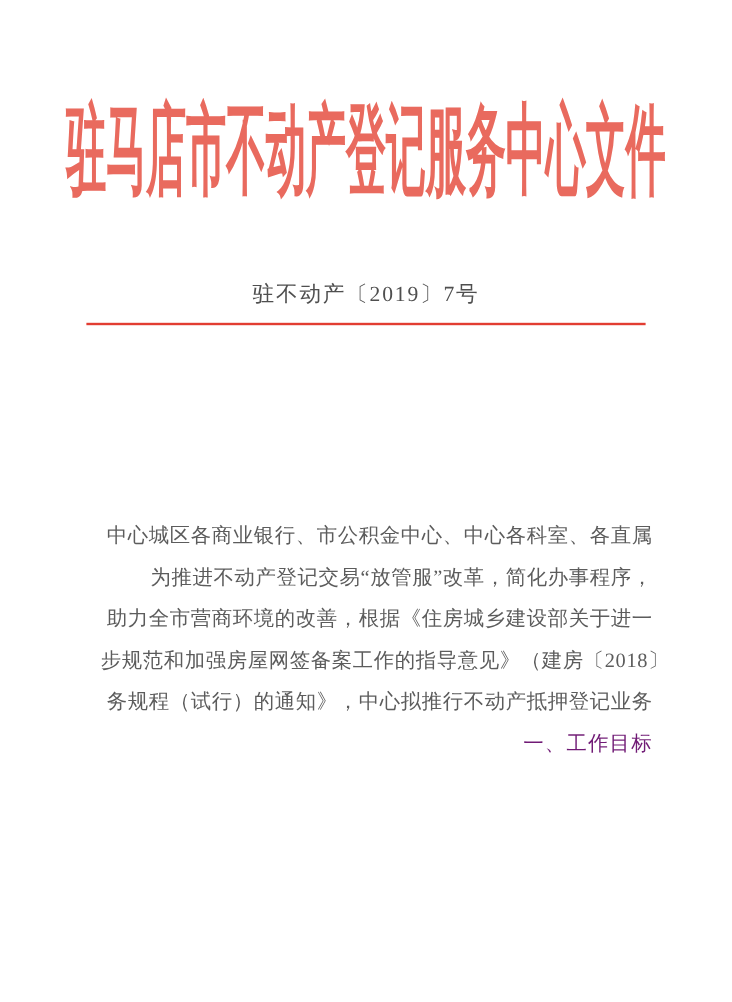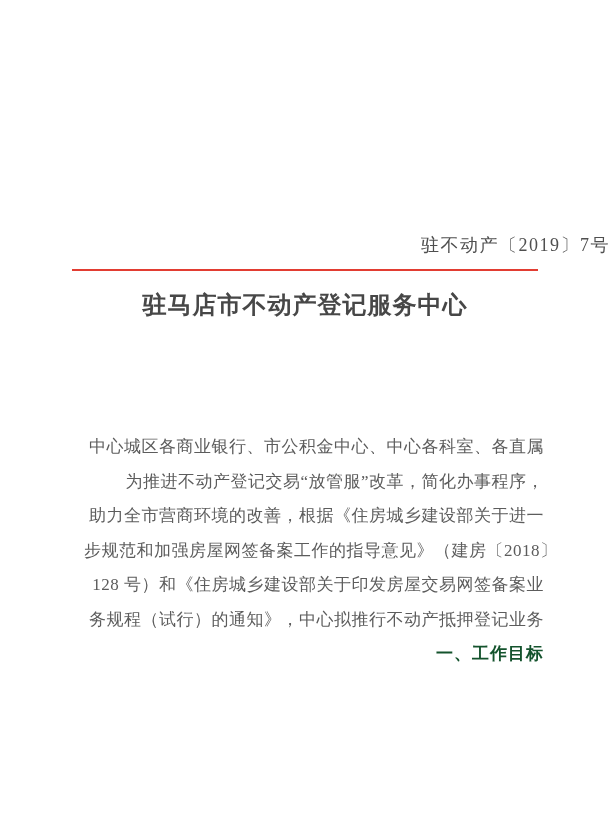--- a/index.html
+++ b/index.html
@@ -35,21 +35,21 @@
     transform: scale(0.555, 1.38);
     transform-origin: center top;
     letter-spacing: 0px;
   }
   
   .doc-number {
     position: absolute;
     top: 233px;
     left: 0;
     width: 610px;
-    text-align: right;
+    text-align: center;
     font-size: 18px;
     letter-spacing: 1.5px;
     color: #4f4f4f;
   }
   
   .red-rule {
     position: absolute;
     top: 269px;
     left: 72px;
     width: 466px;
@@ -82,42 +82,43 @@
     text-align: right;
   }
   .body-line {
     height: 34.5px;
     white-space: nowrap;
   }
   .indent {
     text-indent: 2em;
   }
   .section-heading {
-    font-weight: bold;
-    color: #14532d;
+    font-weight: normal;
+    color: #701a75;
     letter-spacing: 1px;
   }
 </style>
 </head>
 <body>
 
 <div class="page">
 
+  <div class="banner-wrap">
+    <span class="banner-text">驻马店市不动产登记服务中心文件</span>
+  </div>
 
   <div class="doc-number">驻不动产〔2019〕7号</div>
 
   <div class="red-rule"></div>
 
   <div class="doc-title">
-    <div>驻马店市不动产登记服务中心</div>
   </div>
 
   <div class="body-text">
     <div class="body-line">中心城区各商业银行、市公积金中心、中心各科室、各直属</div>
     <div class="body-line indent">为推进不动产登记交易“放管服”改革，简化办事程序，</div>
     <div class="body-line">助力全市营商环境的改善，根据《住房城乡建设部关于进一</div>
     <div class="body-line">步规范和加强房屋网签备案工作的指导意见》（建房〔2018〕</div>
-    <div class="body-line">128 号）和《住房城乡建设部关于印发房屋交易网签备案业</div>
     <div class="body-line">务规程（试行）的通知》，中心拟推行不动产抵押登记业务</div>
     <div class="body-line indent section-heading">一、工作目标</div>
   </div>
 
 </div>
 
 </body></html>

